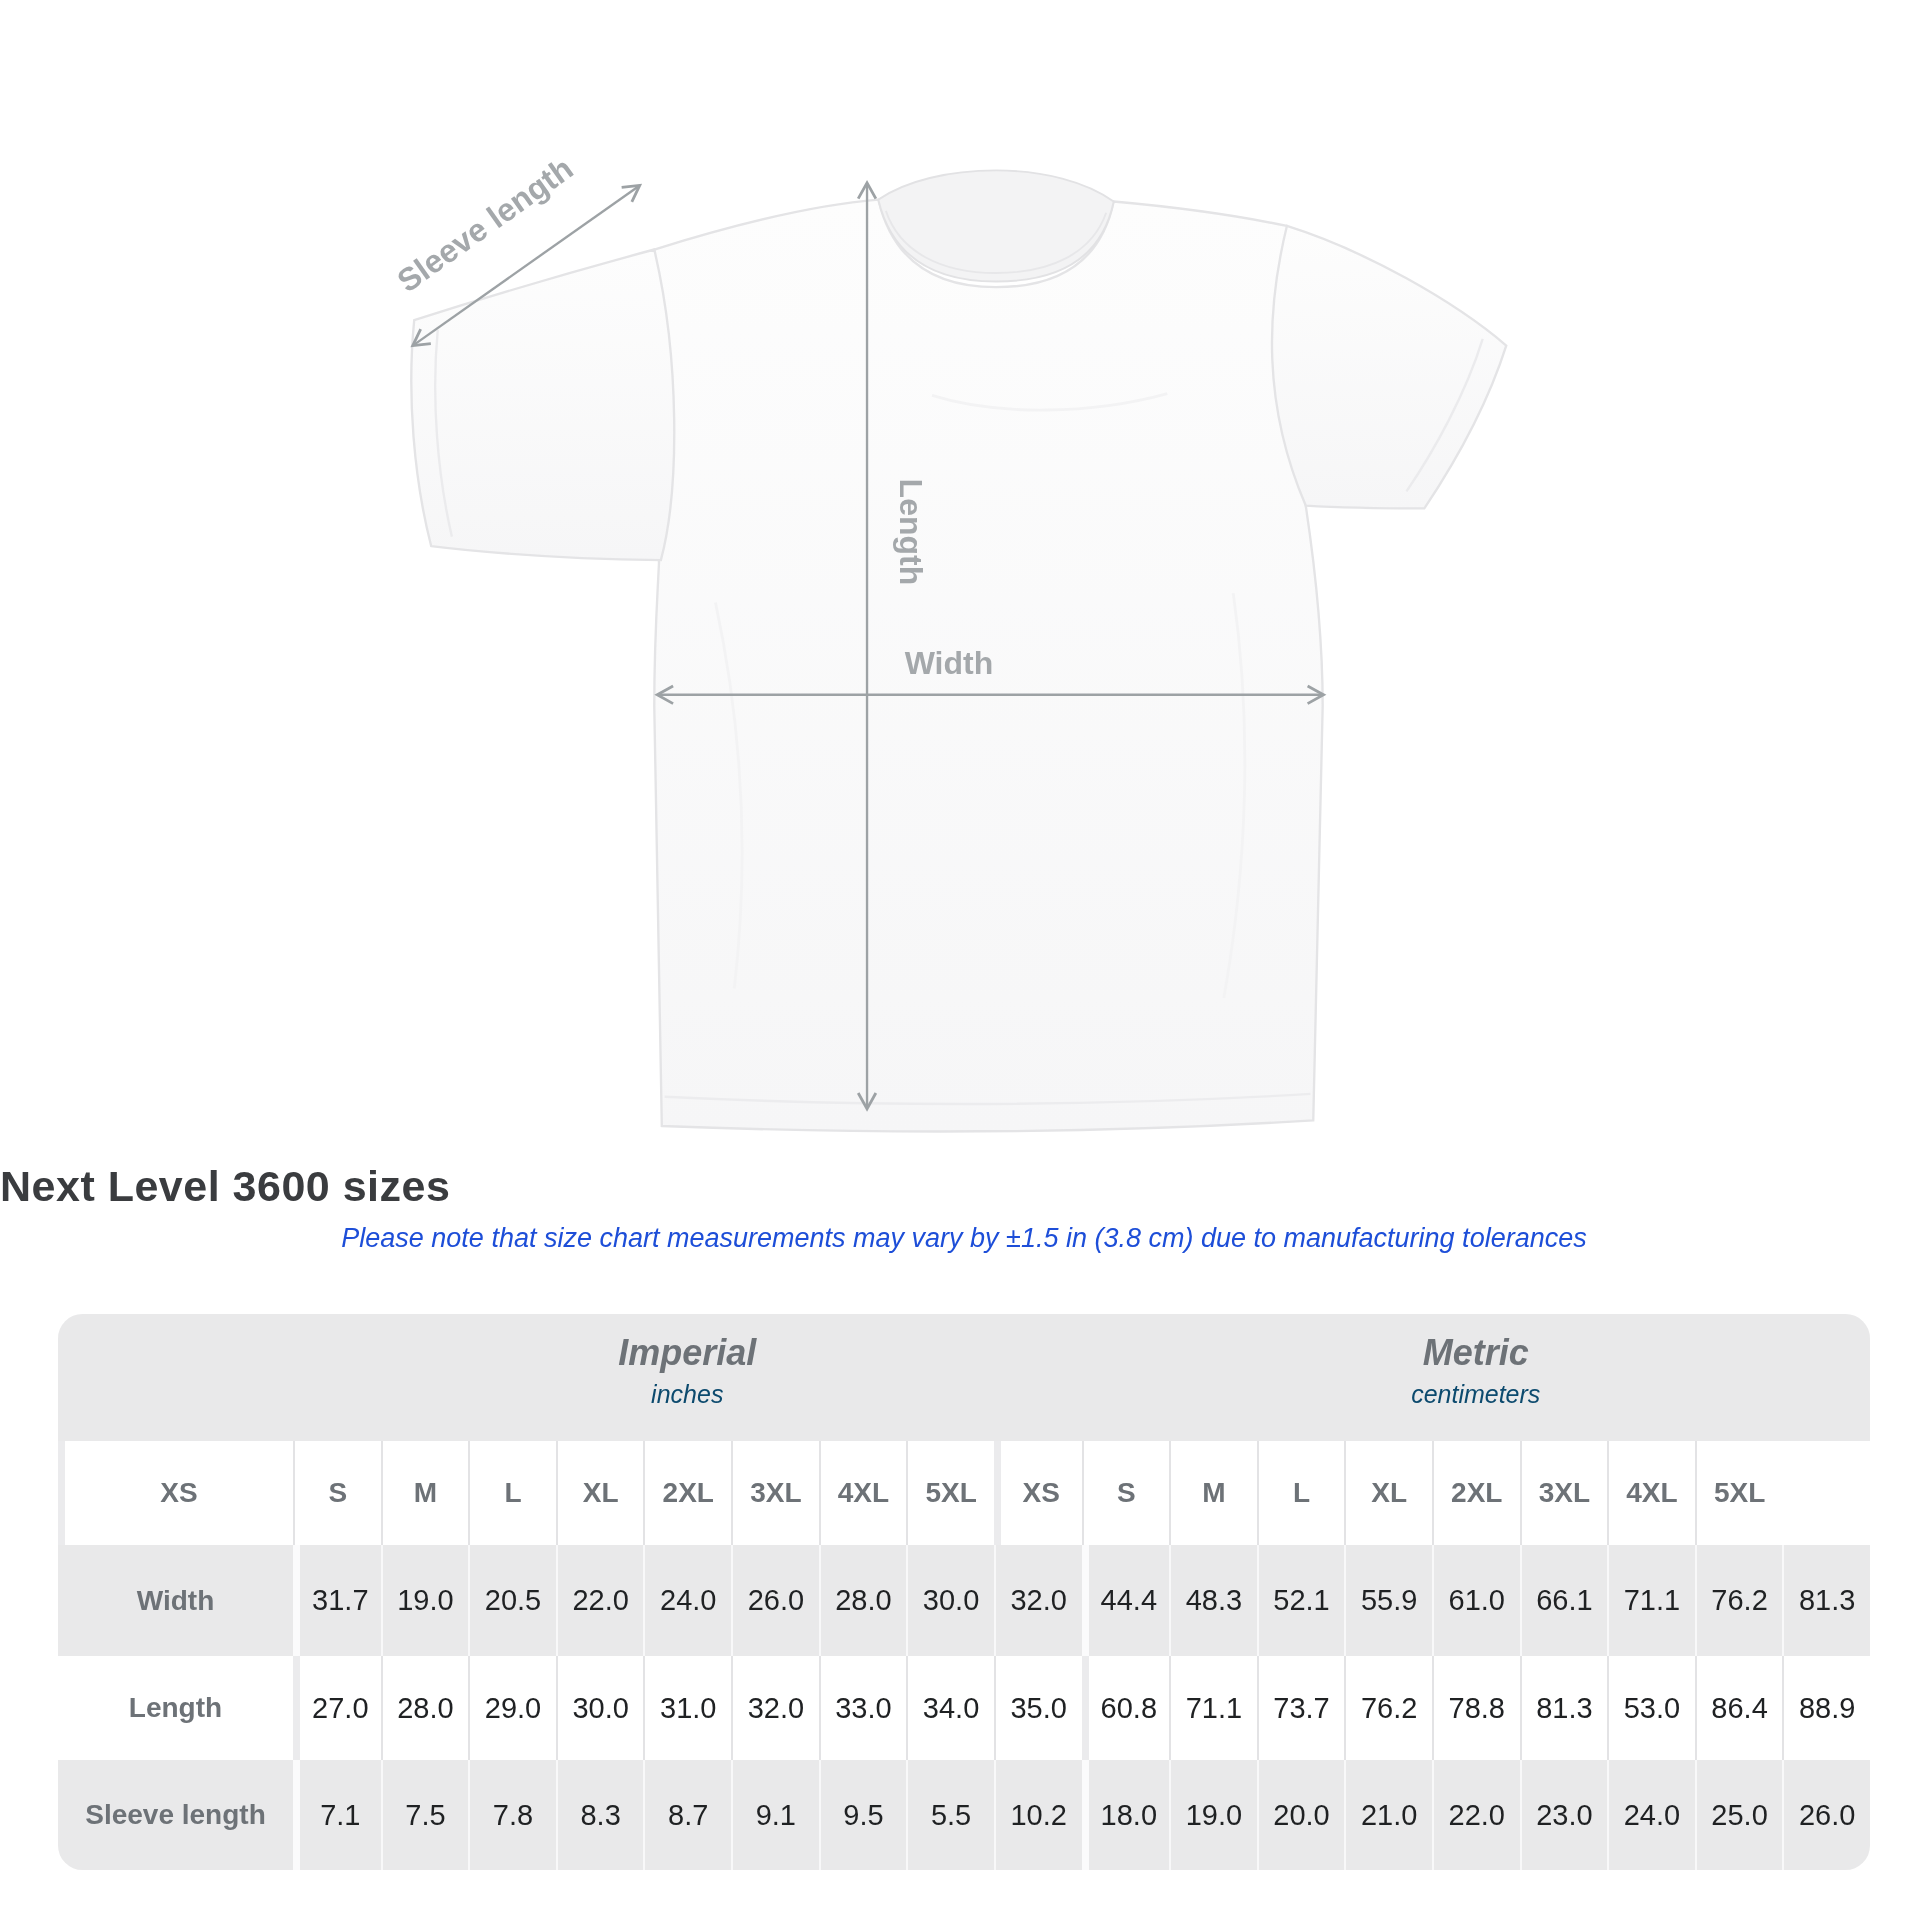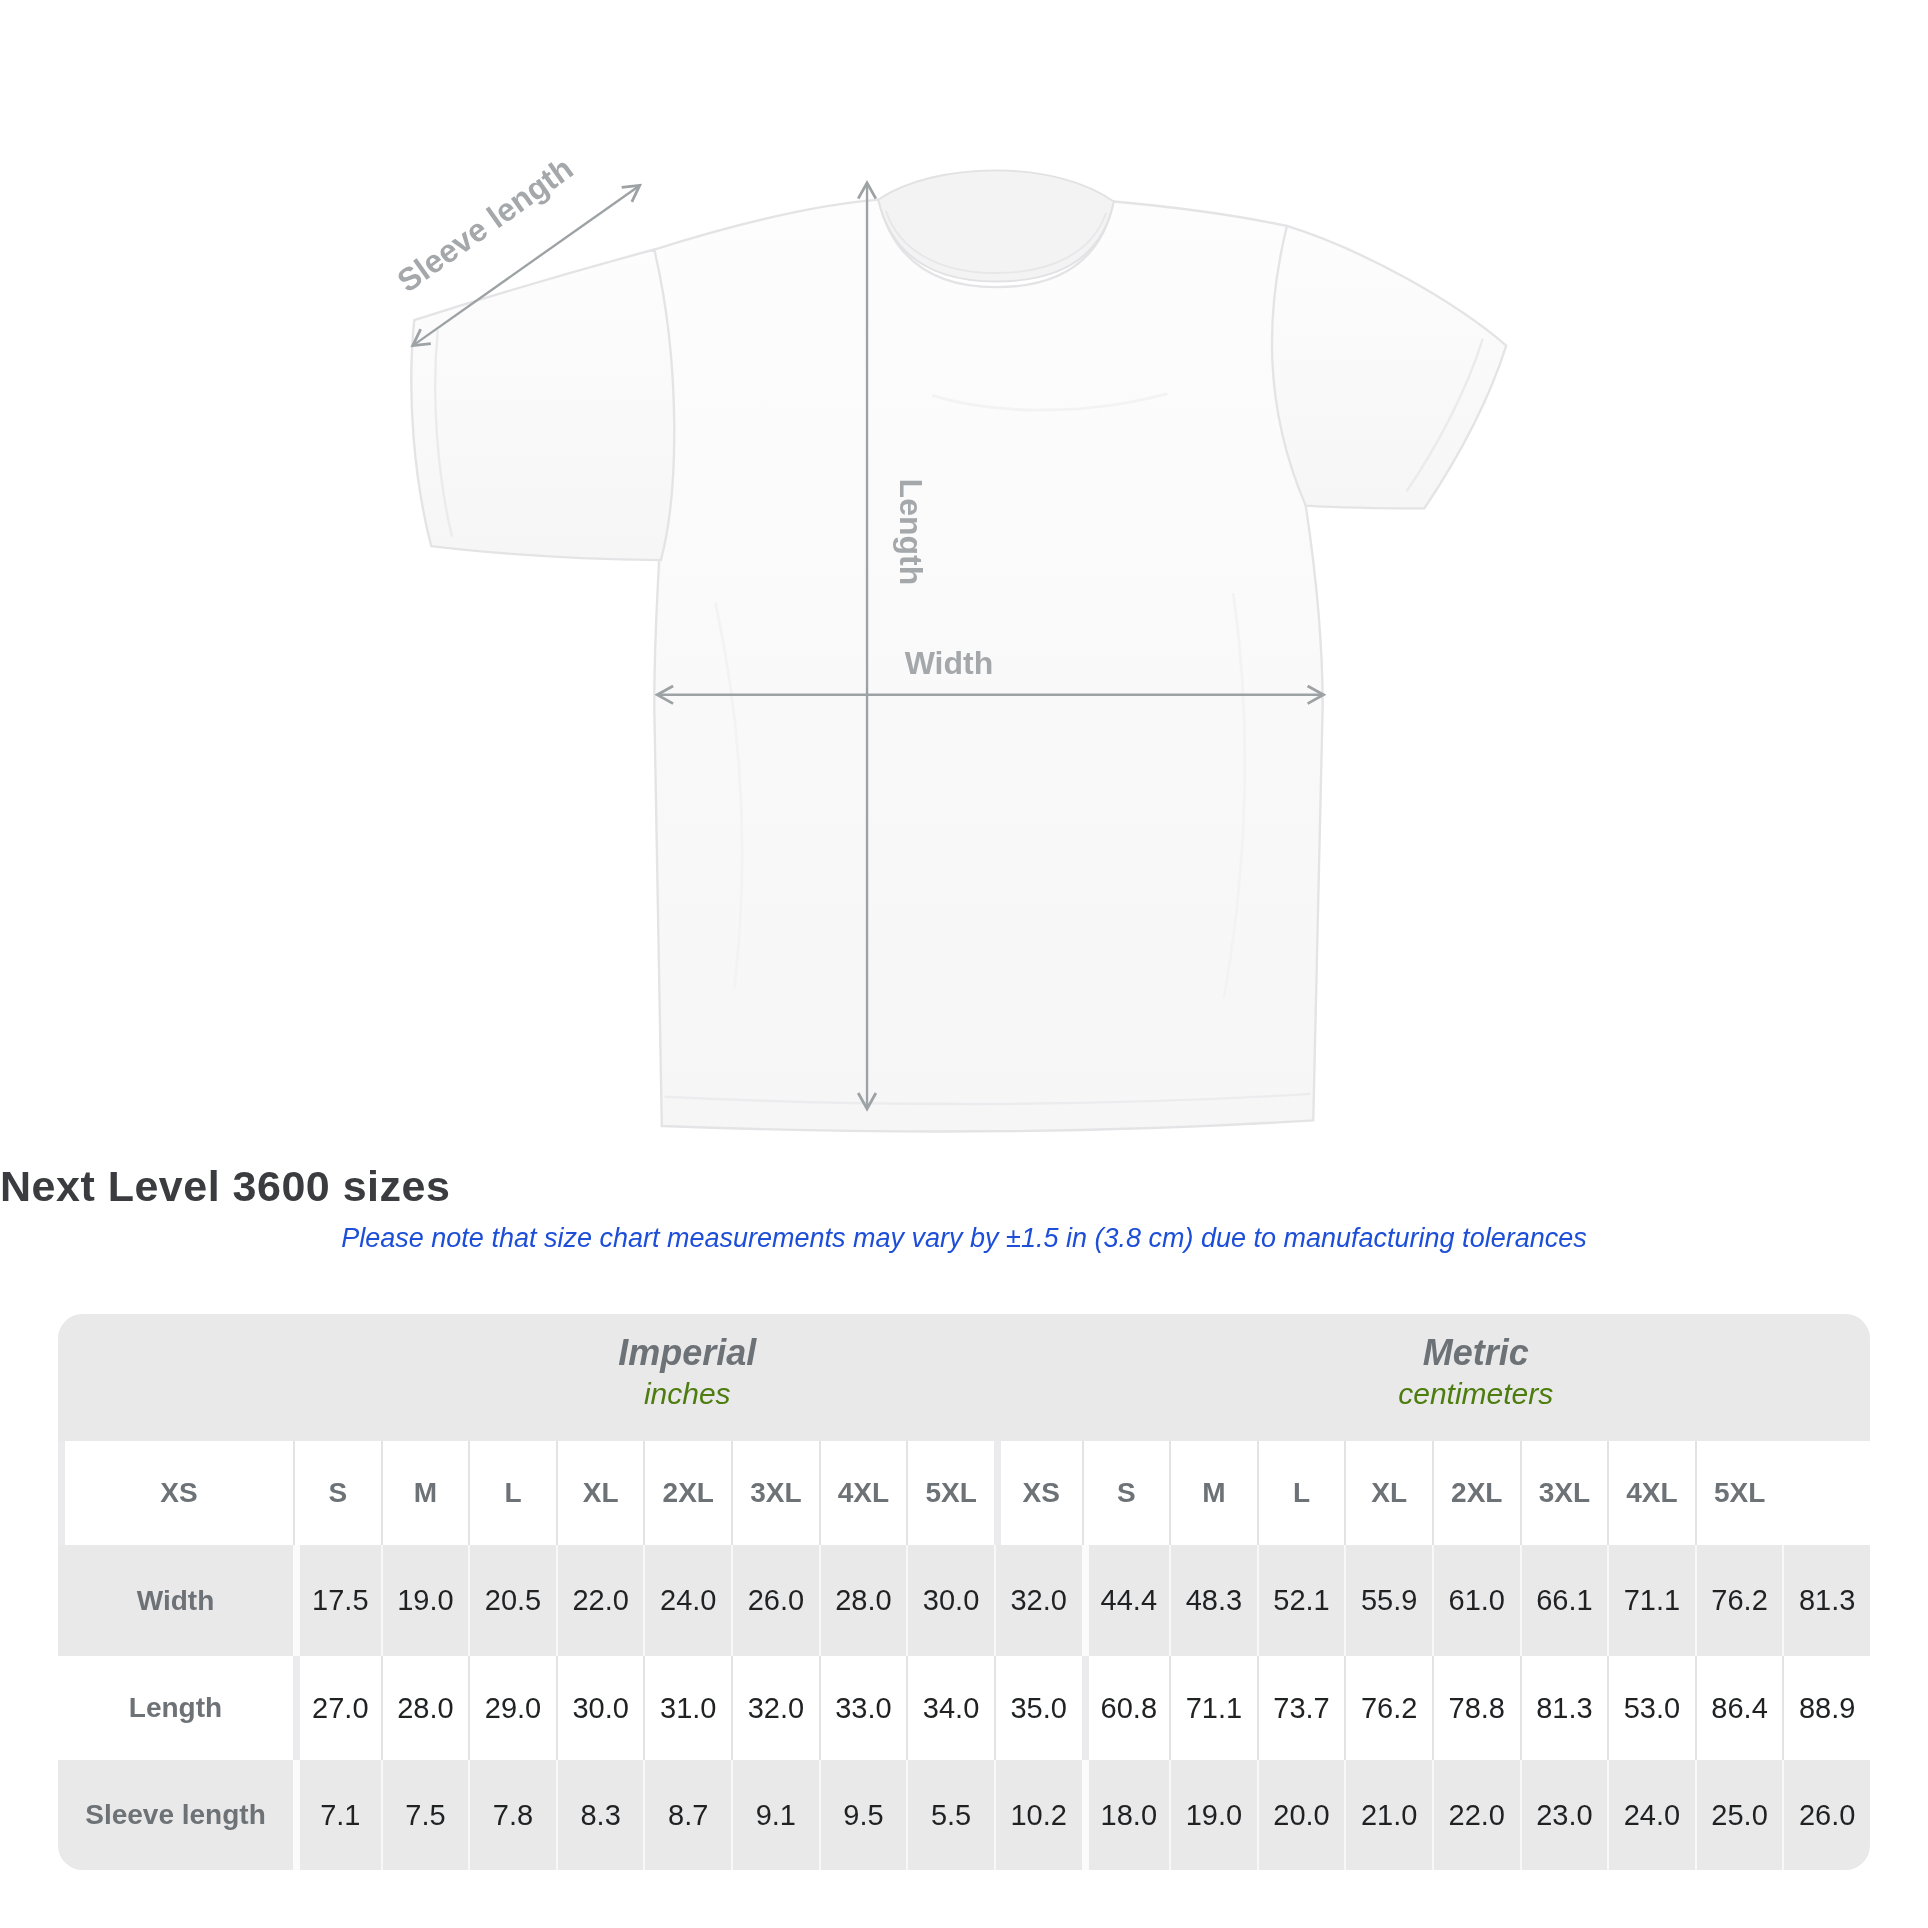--- a/index.html
+++ b/index.html
@@ -17,21 +17,21 @@
     font-size:27px;font-style:italic;color:#1d4ed8;}
 
   
   #size-table{left:58px;top:1314px;width:1812px;height:556px;
     border-radius:24.5px;overflow:hidden;background:#ffffff;}
   .band{display:flex;height:127px;background:#e9e9ea;}
   .band .spacer{width:235px;}
   .band .sec{flex:1;display:flex;flex-direction:column;align-items:center;
     justify-content:center;padding-bottom:17px;}
   .sec .nm{font-size:36px;font-weight:bold;font-style:italic;color:#6d7277;line-height:49px;}
-  .sec .un{font-size:30px;font-style:italic;color:#4d7c0f;line-height:34px;}
+  .sec .un{font-size:25px;font-style:italic;color:#0c4a6e;line-height:34px;}
 
   .trow{display:grid;grid-template-columns:235px repeat(18,1fr);}
   .r-size{height:104px;background:#ffffff;}
   .r-width{height:111px;background:#e9e9ea;}
   .r-length{height:104px;background:#ffffff;}
   .r-sleeve{height:110px;background:#e9e9ea;}
 
   .cell{display:flex;align-items:center;justify-content:center;height:100%;
     font-size:29px;color:#1f2123;}
   .hd{font-size:28px;font-weight:bold;color:#6d7277;}
@@ -148,21 +148,21 @@
     <div class="cell hd b">L</div>
     <div class="cell hd b">XL</div>
     <div class="cell hd b">2XL</div>
     <div class="cell hd b">3XL</div>
     <div class="cell hd b">4XL</div>
     <div class="cell hd b">5XL</div>
   </div>
 
   <div class="trow r-width row-gray">
     <div class="cell hd">Width</div>
-    <div class="cell B">17.5</div>
+    <div class="cell B">31.7</div>
     <div class="cell b">19.0</div>
     <div class="cell b">20.5</div>
     <div class="cell b">22.0</div>
     <div class="cell b">24.0</div>
     <div class="cell b">26.0</div>
     <div class="cell b">28.0</div>
     <div class="cell b">30.0</div>
     <div class="cell b">32.0</div>
     <div class="cell B">44.4</div>
     <div class="cell b">48.3</div>

